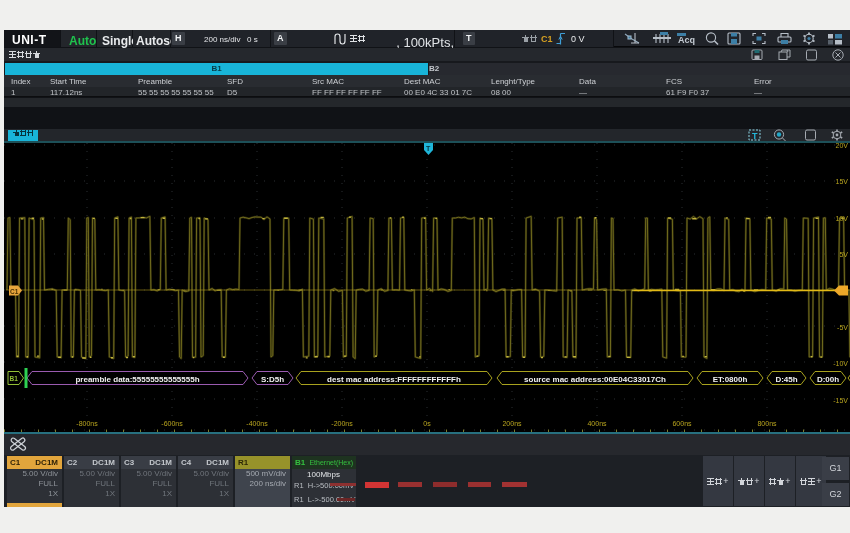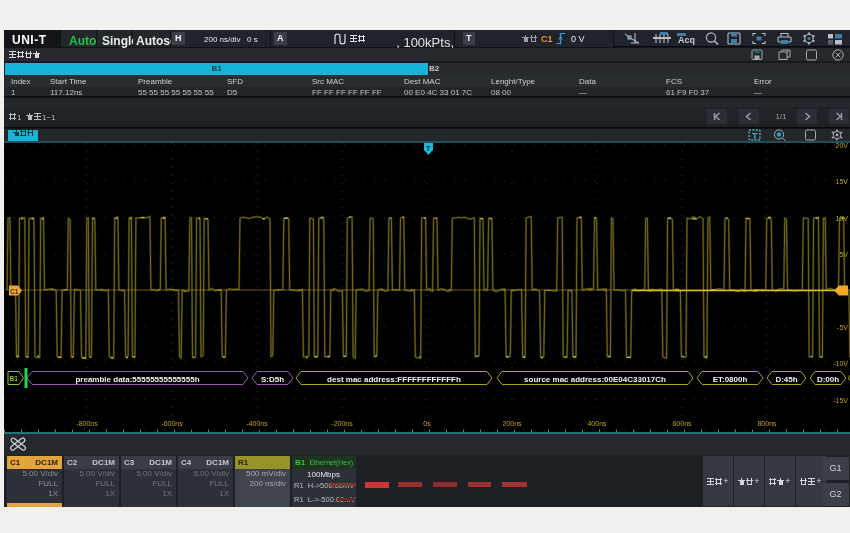--- a/index.html
+++ b/index.html
@@ -166,37 +166,20 @@
  <span class="td" style="left:223px;">D5</span>
  <span class="td" style="left:308px;">FF FF FF FF FF FF</span>
  <span class="td" style="left:400px;">00 E0 4C 33 01 7C</span>
  <span class="td" style="left:487px;">08 00</span>
  <span class="td" style="left:575px;">—</span>
  <span class="td" style="left:662px;">61 F9 F0 37</span>
  <span class="td" style="left:750px;">—</span>
 </div>
 <div id="trow2"></div>
 
-<div id="pagerow">
- <span style="position:absolute;left:5px;top:6px;color:#b9bdc2;font-size:8px;">
-  <i class="cg gA"></i>1&nbsp; <i class="cg gD"></i><i class="cg gB"></i>1~1</span>
- <div class="navbtn" style="left:703px;"><svg width="20" height="15">
-          <path d="M12.5 4 L8.5 7.5 L12.5 11 M7.5 4 L7.5 11" stroke="#9aa0a8" stroke-width="1.4" fill="none"></path>
-        </svg></div>
- <div class="navbtn" style="left:735px;"><svg width="20" height="15">
-          <path d="M11.5 4 L7.5 7.5 L11.5 11" stroke="#9aa0a8" stroke-width="1.4" fill="none"></path>
-        </svg></div>
- <span style="position:absolute;left:765px;top:5px;width:24px;text-align:center;font-size:8px;color:#9aa0a8;">1/1</span>
- <div class="navbtn" style="left:793px;"><svg width="20" height="15">
-          <path d="M8.5 4 L12.5 7.5 L8.5 11" stroke="#9aa0a8" stroke-width="1.4" fill="none"></path>
-        </svg></div>
- <div class="navbtn" style="left:825px;"><svg width="20" height="15">
-          <path d="M7.5 4 L11.5 7.5 L7.5 11 M12.5 4 L12.5 11" stroke="#9aa0a8" stroke-width="1.4" fill="none"></path>
-        </svg></div>
-</div>
 
 <div id="wintab">
  <div class="abs" style="left:4px;top:1px;width:30px;height:11px;background:#18b4d8;text-align:center;line-height:11px;color:#06323c;">
   <i class="cg gD" style="width:6px;height:6px;"></i><i class="cg gA" style="width:6px;height:6px;"></i><i class="cg gC" style="width:6px;height:6px;margin-right:0;"></i></div>
  <svg class="abs" style="left:744px;top:0px;" width="102" height="12" viewBox="0 0 102 12">
   <g stroke="#a6abb2" fill="none" stroke-width="1">
    <rect x="1" y="1" width="11" height="10" stroke-dasharray="2 1.5" stroke="#8fd8ea"></rect>
    <text x="4" y="9.5" font-size="9" font-weight="bold" fill="#23b7d9" stroke="none">T</text>
    <circle cx="31" cy="5.5" r="4.6"></circle>
    <circle cx="31" cy="5.5" r="2.2" fill="#23a6c6" stroke="none"></circle>

